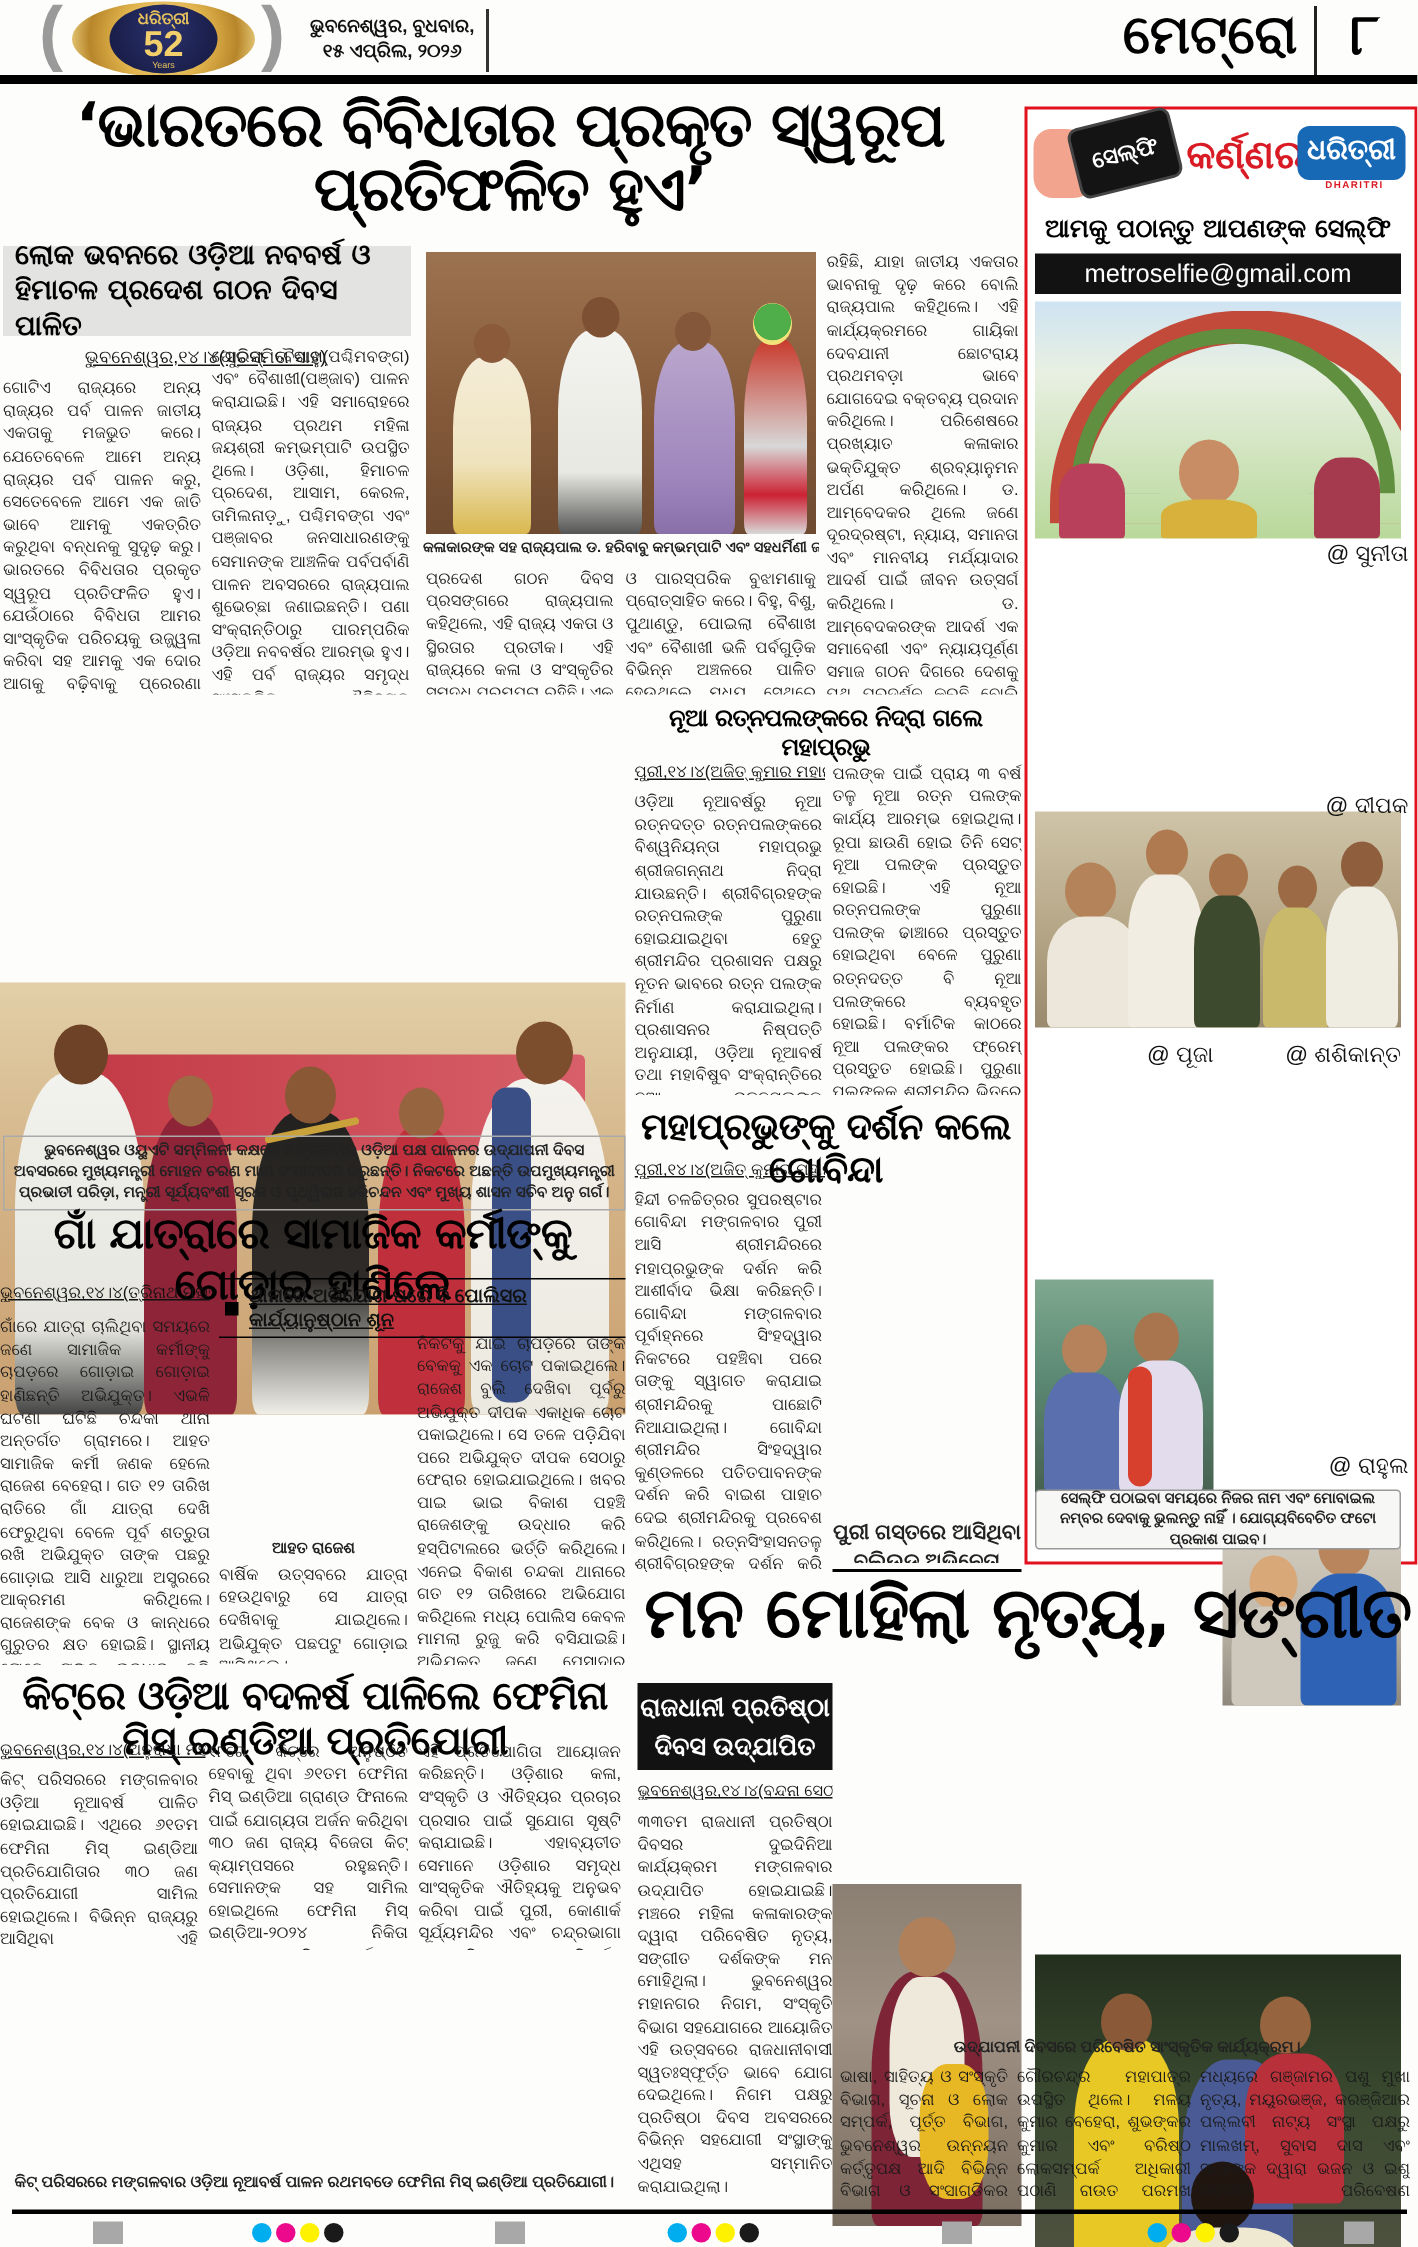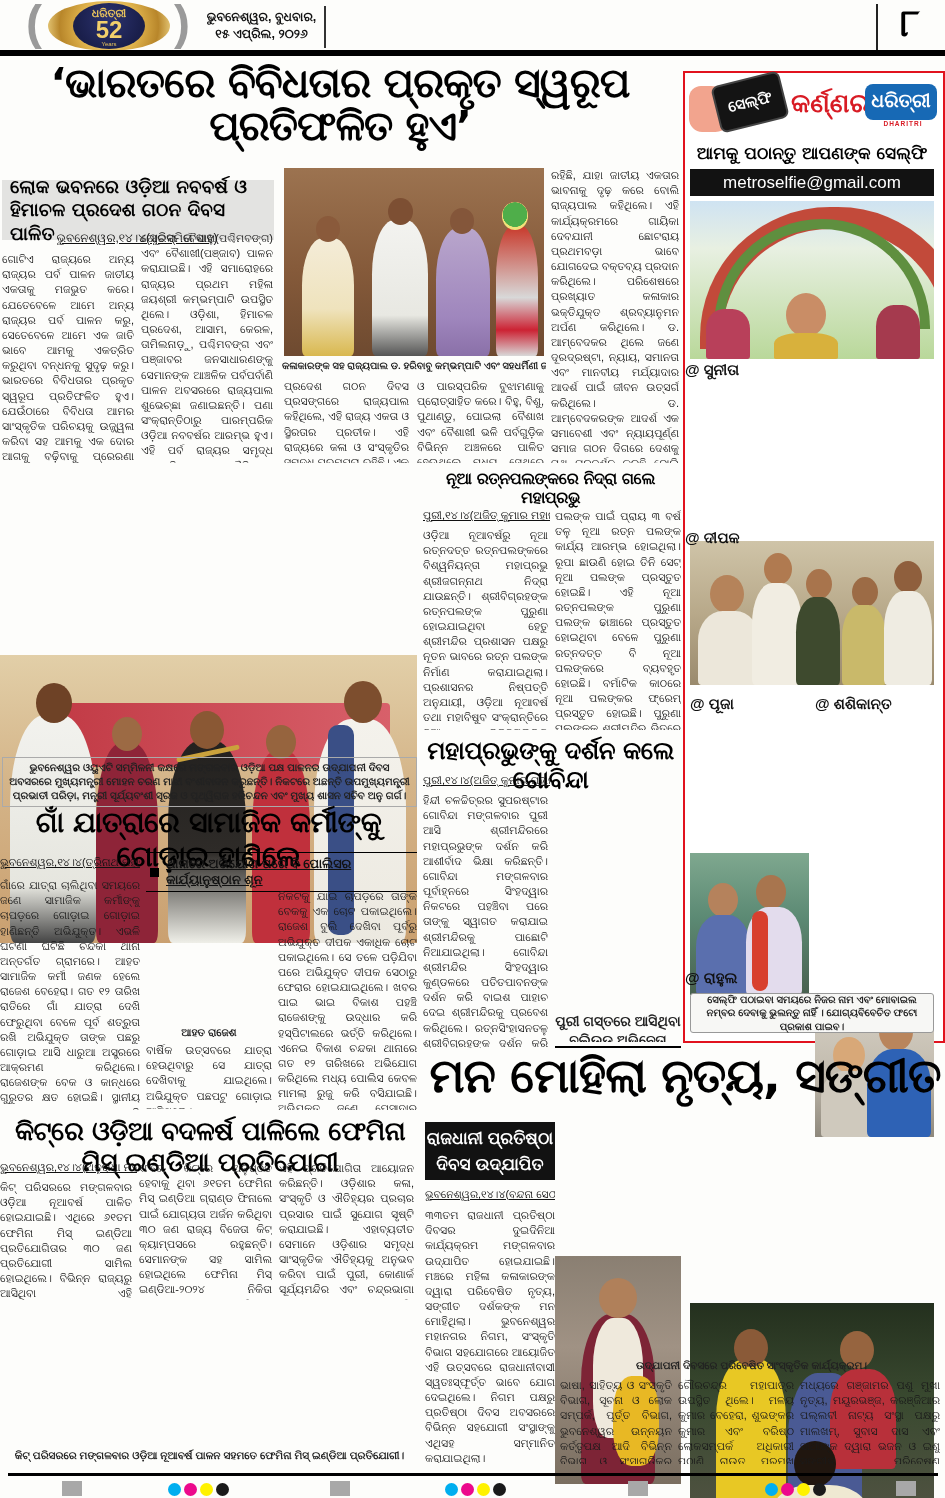--- a/index.html
+++ b/index.html
@@ -7,21 +7,21 @@
        font-family:"Liberation Sans","DejaVu Sans",sans-serif;color:#111;overflow:hidden;}
   .abs{position:absolute;}
   .col{font-size:11px;line-height:1.38;text-align:justify;overflow:hidden;color:#1a1a1a;}
   .headline{font-weight:bold;color:#000;font-family:"DejaVu Sans","Liberation Sans",sans-serif;}
   .byline{font-weight:normal;font-size:11px;text-align:center;text-decoration:underline;white-space:nowrap;overflow:hidden;}
   .caption{font-weight:bold;font-size:10.5px;color:#222;text-align:center;line-height:1.35;overflow:hidden;}
   .photo{overflow:hidden;position:relative;background:#ccc;}
   .fig{position:absolute;border-radius:40% 40% 6% 6%;}
   .head{position:absolute;border-radius:50%;}
   .rule{background:#000;}
-  .credit{font-weight:bold;font-size:15px;text-align:left;}
+  .credit{font-weight:normal;font-size:15px;text-align:right;}
   .bullet-row{display:flex;align-items:center;gap:7px;font-weight:bold;font-size:13.5px;}
   .sq{width:9px;height:9px;background:#000;flex:0 0 auto;}
   .dot{width:13px;height:13px;border-radius:50%;display:inline-block;margin-right:3px;}
 </style>
 </head>
 <body>
 
 <div class="abs" style="left:0;top:0;width:945px;height:56px;">
   <div class="abs" style="left:26px;top:1px;width:170px;height:50px;">
     <span class="abs" style="left:0;top:-6px;font-size:48px;color:#9a9a9a;font-weight:bold;">(</span>
@@ -31,28 +31,29 @@
       <span class="abs" style="left:0;top:4px;width:72px;font-size:11px;font-weight:bold;color:#e9c45d;">ଧରିତ୍ରୀ</span>
       <span class="abs" style="left:0;top:13px;width:72px;font-size:24px;font-weight:bold;color:#f2cf6b;">52</span>
       <span class="abs" style="left:0;top:38px;width:72px;font-size:6px;color:#e9c45d;">Years</span>
     </span>
   </div>
   <div class="abs" style="left:204px;top:9px;width:115px;height:36px;text-align:center;font-weight:bold;font-size:12.5px;line-height:1.35;">
     <div>ଭୁବନେଶ୍ୱର, ବୁଧବାର,</div>
     <div>୧୫ ଏପ୍ରିଲ, ୨୦୨୬</div>
   </div>
   <div class="abs" style="left:324px;top:6px;width:1.5px;height:42px;background:#333;"></div>
+  <div class="abs headline" style="left:700px;top:3px;width:165px;font-size:36px;text-align:right;">ମେଟ୍ରୋ</div>
   <div class="abs" style="left:876px;top:4px;width:2px;height:46px;background:#222;"></div>
   <div class="abs headline" style="left:884px;top:1px;width:52px;font-size:38px;text-align:center;">୮</div>
   <div class="abs rule" style="left:0;top:50px;width:945px;height:6px;"></div>
 </div>
 
 <div class="abs headline" style="left:2px;top:62px;width:676px;height:78px;font-size:41px;line-height:1.05;text-align:center;letter-spacing:-1px;">‘ଭାରତରେ ବିବିଧତାର ପ୍ରକୃତ ସ୍ୱରୂପ ପ୍ରତିଫଳିତ ହୁଏ’</div>
 
-<div class="abs" style="left:2px;top:180px;width:272px;height:60px;background:#e3e3e1;display:flex;align-items:center;">
+<div class="abs" style="left:2px;top:164px;width:272px;height:60px;background:#e3e3e1;display:flex;align-items:center;">
   <div class="headline" style="font-size:18.5px;line-height:1.25;padding:0 8px;">ଲୋକ ଭବନରେ ଓଡ଼ିଆ ନବବର୍ଷ ଓ ହିମାଚଳ ପ୍ରଦେଶ ଗଠନ ଦିବସ ପାଳିତ</div>
 </div>
 <div class="abs byline" style="left:2px;top:231px;width:270px;font-size:12px;">ଭୁବନେଶ୍ୱର,୧୪।୪(ସୁଚିସ୍ମିତା ସାହୁ)</div>
 
 <div class="abs photo" style="left:284px;top:168px;width:260px;height:188px;background:linear-gradient(180deg,#9c7350 0%,#855a3a 55%,#6e4a30 100%);">
   <div class="fig" style="left:18px;top:70px;width:52px;height:118px;background:linear-gradient(180deg,#f4ecd8 0%,#efe3bd 60%,#d9b84f 100%);"></div>
   <div class="head" style="left:32px;top:48px;width:24px;height:26px;background:#8a5a3b;"></div>
   <div class="fig" style="left:88px;top:52px;width:56px;height:136px;background:linear-gradient(180deg,#f3f3f0 0%,#e8e8e2 70%,#555 100%);"></div>
   <div class="head" style="left:104px;top:30px;width:25px;height:27px;background:#7d4f33;"></div>
   <div class="fig" style="left:152px;top:60px;width:54px;height:128px;background:linear-gradient(180deg,#b9a6cc 0%,#9f86bd 70%,#8a70a8 100%);"></div>
@@ -189,21 +190,21 @@
 <div class="abs caption" style="left:146px;top:1025px;width:126px;height:14px;">ଆହତ ରାଜେଶ</div>
 <div class="abs col" style="left:146px;top:1043px;width:126px;height:66px;">ବାର୍ଷିକ ଉତ୍ସବରେ ଯାତ୍ରା ହେଉଥିବାରୁ ସେ ଯାତ୍ରା ଦେଖିବାକୁ ଯାଇଥିଲେ। ଅଭିଯୁକ୍ତ ପଛପଟୁ ଗୋଡ଼ାଇ ଆସିଥିଲେ।</div>
 <div class="abs col" style="left:278px;top:889px;width:139px;height:221px;">ନିକଟକୁ ଯାଇ ଚାପଡ଼ରେ ତାଙ୍କ ବେକକୁ ଏକ ଚୋଟ ପକାଇଥିଲେ। ରାଜେଶ ବୁଲି ଦେଖିବା ପୂର୍ବରୁ ଅଭିଯୁକ୍ତ ଦୀପକ ଏକାଧିକ ଚୋଟ ପକାଇଥିଲେ। ସେ ତଳେ ପଡ଼ିଯିବା ପରେ ଅଭିଯୁକ୍ତ ଦୀପକ ସେଠାରୁ ଫେରାର ହୋଇଯାଇଥିଲେ। ଖବର ପାଇ ଭାଇ ବିକାଶ ପହଞ୍ଚି ରାଜେଶଙ୍କୁ ଉଦ୍ଧାର କରି ହସ୍ପିଟାଲରେ ଭର୍ତ୍ତି କରିଥିଲେ। ଏନେଇ ବିକାଶ ଚନ୍ଦକା ଥାନାରେ ଗତ ୧୨ ତାରିଖରେ ଅଭିଯୋଗ କରିଥିଲେ ମଧ୍ୟ ପୋଲିସ କେବଳ ମାମଲା ରୁଜୁ କରି ବସିଯାଇଛି। ଅଭିଯୁକ୍ତ ଜଣେ ପେସାଦାର ଅପରାଧୀ</div>
 
 <div class="abs headline" style="left:0px;top:1116px;width:420px;height:40px;font-size:26px;text-align:center;letter-spacing:-0.5px;">କିଟ୍‌ରେ ଓଡ଼ିଆ ବଦଳର୍ଷ ପାଳିଲେ ଫେମିନା ମିସ୍ ଇଣ୍ଡିଆ ପ୍ରତିଯୋଗୀ</div>
 <div class="abs byline" style="left:0px;top:1161px;width:137px;font-size:11px;">ଭୁବନେଶ୍ୱର,୧୪।୪(ଅନୁରାଧା ମହାରଣା)</div>
 <div class="abs col" style="left:0px;top:1180px;width:132px;height:120px;">କିଟ୍ ପରିସରରେ ମଙ୍ଗଳବାର ଓଡ଼ିଆ ନୂଆବର୍ଷ ପାଳିତ ହୋଇଯାଇଛି। ଏଥିରେ ୬୧ତମ ଫେମିନା ମିସ୍ ଇଣ୍ଡିଆ ପ୍ରତିଯୋଗିତାର ୩୦ ଜଣ ପ୍ରତିଯୋଗୀ ସାମିଲ ହୋଇଥିଲେ। ବିଭିନ୍ନ ରାଜ୍ୟରୁ ଆସିଥିବା ଏହି ପ୍ରତିଯୋଗୀମାନେ ଓଡ଼ିଶାର ପ୍ରସିଦ୍ଧ ପାଟଶାଢ଼ି ପିନ୍ଧି ଓଡ଼ିଆ ଖାଦ୍ୟ ସ୍ୱାଦକୁ ଓଡ଼ିଶାର ପାରମ୍ପରିକ ମିଠା ଖେଚୁଡ଼ିର ମଜା ନେଇଥିଲେ। ସୂଚନା ଥାଉକି, ଏପ୍ରିଲ</div>
 <div class="abs col" style="left:139px;top:1161px;width:133px;height:139px;">୧୮ରେ କିଟ୍‌ରେ ଅନୁଷ୍ଠିତ ହେବାକୁ ଥିବା ୬୧ତମ ଫେମିନା ମିସ୍ ଇଣ୍ଡିଆ ଗ୍ରାଣ୍ଡ ଫିନାଲେ ପାଇଁ ଯୋଗ୍ୟତା ଅର୍ଜନ କରିଥିବା ୩୦ ଜଣ ରାଜ୍ୟ ବିଜେତା କିଟ୍ କ୍ୟାମ୍ପସରେ ରହୁଛନ୍ତି। ସେମାନଙ୍କ ସହ ସାମିଲ ହୋଇଥିଲେ ଫେମିନା ମିସ୍ ଇଣ୍ଡିଆ-୨୦୨୪ ନିକିତା ପରଗାଲ୍। ଓଡ଼ିଶା ପର୍ଯ୍ୟଟନ ବିଭାଗ ସହମତି କ୍ରମେ ଓଡ଼ିଶାର କଳା, ସଂସ୍କୃତି ଓ ଐତିହ୍ୟର ପ୍ରଚାର ପ୍ରସାର ପାଇଁ କିଟ୍ ଏବଂ କିସ୍ ପ୍ରତିଷ୍ଠାତା ଅଚ୍ୟୁତ ସାମନ୍ତ</div>
 <div class="abs col" style="left:279px;top:1161px;width:135px;height:139px;">ଏହି ପ୍ରତିଯୋଗିତା ଆୟୋଜନ କରିଛନ୍ତି। ଓଡ଼ିଶାର କଳା, ସଂସ୍କୃତି ଓ ଐତିହ୍ୟର ପ୍ରଚାର ପ୍ରସାର ପାଇଁ ସୁଯୋଗ ସୃଷ୍ଟି କରାଯାଇଛି। ଏହାବ୍ୟତୀତ ସେମାନେ ଓଡ଼ିଶାର ସମୃଦ୍ଧ ସାଂସ୍କୃତିକ ଐତିହ୍ୟକୁ ଅନୁଭବ କରିବା ପାଇଁ ପୁରୀ, କୋଣାର୍କ ସୂର୍ଯ୍ୟମନ୍ଦିର ଏବଂ ଚନ୍ଦ୍ରଭାଗା ବେଳାଭୂମି ମଧ୍ୟ ପରିଦର୍ଶନ କରିବେ। ପୁରୀ ଓ ଭୁବନେଶ୍ୱରର ମୁକ୍ତେଶ୍ୱର ମନ୍ଦିରରେ ସେମାନେ ଫଟୋସୁଟ୍ ଶୁଟ୍ କରିବେ।</div>
 
-<div class="abs caption" style="left:2px;top:1448px;width:415px;height:15px;white-space:nowrap;">କିଟ୍ ପରିସରରେ ମଙ୍ଗଳବାର ଓଡ଼ିଆ ନୂଆବର୍ଷ ପାଳନ ସହମତେ ଫେମିନା ମିସ୍ ଇଣ୍ଡିଆ ପ୍ରତିଯୋଗୀ।</div>
+<div class="abs caption" style="left:2px;top:1448px;width:415px;height:15px;white-space:nowrap;">କିଟ୍ ପରିସରରେ ମଙ୍ଗଳବାର ଓଡ଼ିଆ ନୂଆବର୍ଷ ପାଳନ ରଥମବଡେ ଫେମିନା ମିସ୍ ଇଣ୍ଡିଆ ପ୍ରତିଯୋଗୀ।</div>
 
 <div class="abs headline" style="left:427px;top:1048px;width:516px;height:66px;font-size:47px;text-align:center;letter-spacing:-1px;">ମନ ମୋହିଲା ନୃତ୍ୟ, ସଙ୍ଗୀତ</div>
 <div class="abs" style="left:425px;top:1122px;width:130px;height:58px;background:#121212;color:#fff;text-align:center;font-weight:bold;font-size:17px;line-height:1.55;padding-top:4px;box-sizing:border-box;">
   <div>ରାଜଧାନୀ ପ୍ରତିଷ୍ଠା</div>
   <div>ଦିବସ ଉଦ୍‌ଯାପିତ</div>
 </div>
 <div class="abs byline" style="left:425px;top:1188px;width:130px;font-size:10.8px;">ଭୁବନେଶ୍ୱର,୧୪।୪(ବନ୍ଦନା ସେଠୀ)</div>
 <div class="abs col" style="left:425px;top:1208px;width:130px;height:257px;">୩୩ତମ ରାଜଧାନୀ ପ୍ରତିଷ୍ଠା ଦିବସର ଦୁଇଦିନିଆ କାର୍ଯ୍ୟକ୍ରମ ମଙ୍ଗଳବାର ଉଦ୍‌ଯାପିତ ହୋଇଯାଇଛି। ମଞ୍ଚରେ ମହିଳା କଳାକାରଙ୍କ ଦ୍ୱାରା ପରିବେଷିତ ନୃତ୍ୟ, ସଙ୍ଗୀତ ଦର୍ଶକଙ୍କ ମନ ମୋହିଥିଲା। ଭୁବନେଶ୍ୱର ମହାନଗର ନିଗମ, ସଂସ୍କୃତି ବିଭାଗ ସହଯୋଗରେ ଆୟୋଜିତ ଏହି ଉତ୍ସବରେ ରାଜଧାନୀବାସୀ ସ୍ୱତଃସ୍ଫୂର୍ତ୍ତ ଭାବେ ଯୋଗ ଦେଇଥିଲେ। ନିଗମ ପକ୍ଷରୁ ପ୍ରତିଷ୍ଠା ଦିବସ ଅବସରରେ ବିଭିନ୍ନ ସହଯୋଗୀ ସଂସ୍ଥାଙ୍କୁ ଏଥିସହ ସମ୍ମାନିତ କରାଯାଇଥିଲା।</div>
 
 <div class="abs caption" style="left:560px;top:1358px;width:383px;height:15px;">ଉଦ୍‌ଯାପନୀ ଦିବସରେ ପରିବେଷିତ ସାଂସ୍କୃତିକ କାର୍ଯ୍ୟକ୍ରମ।</div>

